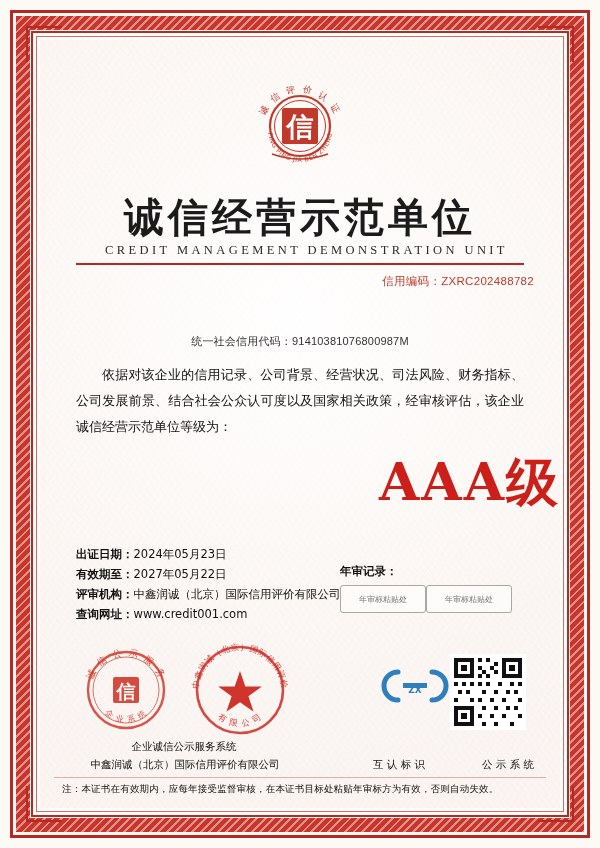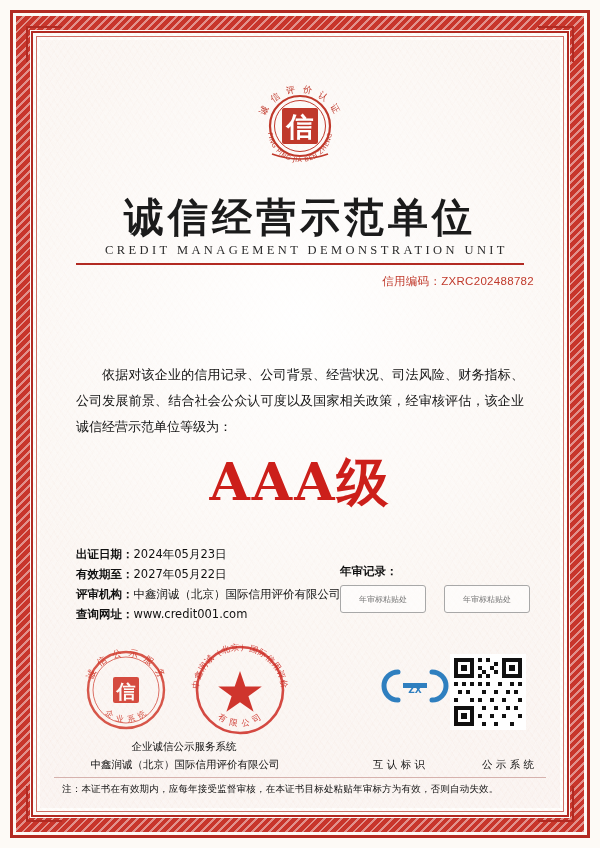--- a/index.html
+++ b/index.html
@@ -157,21 +157,21 @@
     line-height: 26px;
     color: #111;
     text-align: justify;
     text-indent: 26px;
   }
 
   
   .grade {
     position: absolute;
     left: 0; right: 0; top: 408px;
-    text-align: center;
+    text-align: right;
     font-family: "DejaVu Serif", serif;
     font-size: 52px;
     font-weight: bold;
     color: #cc1f1a;
     letter-spacing: 2px;
   }
 
   
   .info {
     position: absolute;
@@ -191,21 +191,20 @@
     font-family: "DejaVu Sans", sans-serif;
   }
   .annual-title {
     font-size: 11.5px;
     font-weight: bold;
     color: #111;
     margin-bottom: 6px;
   }
   .annual-boxes {
     display: flex;
-    gap: 18px;
   }
   .annual-box {
     width: 84px; height: 26px;
     border: 1px solid #a8a8a8;
     border-radius: 3px;
     display: flex;
     align-items: center;
     justify-content: center;
     font-size: 8px;
     color: #777;
@@ -310,20 +309,23 @@
     </div>
 
     <div class="title-cn">诚信经营示范单位</div>
     <div class="title-en">CREDIT MANAGEMENT DEMONSTRATION UNIT</div>
     <div class="title-rule"></div>
 
     <div class="credit-code">
       <span>信用编码：</span><span>ZXRC202488782</span>
     </div>
 
+    <div class="uscc">
+      <span>统一社会信用代码：</span><span>91410381076800987M</span>
+    </div>
 
     <div class="body-text">依据对该企业的信用记录、公司背景、经营状况、司法风险、财务指标、公司发展前景、结合社会公众认可度以及国家相关政策，经审核评估，该企业诚信经营示范单位等级为：</div>
 
     <div class="grade">AAA级</div>
 
     <div class="info">
       <div class="info-row">
         <span class="info-label">出证日期：</span><span>2024年05月23日</span>
       </div>
       <div class="info-row">

